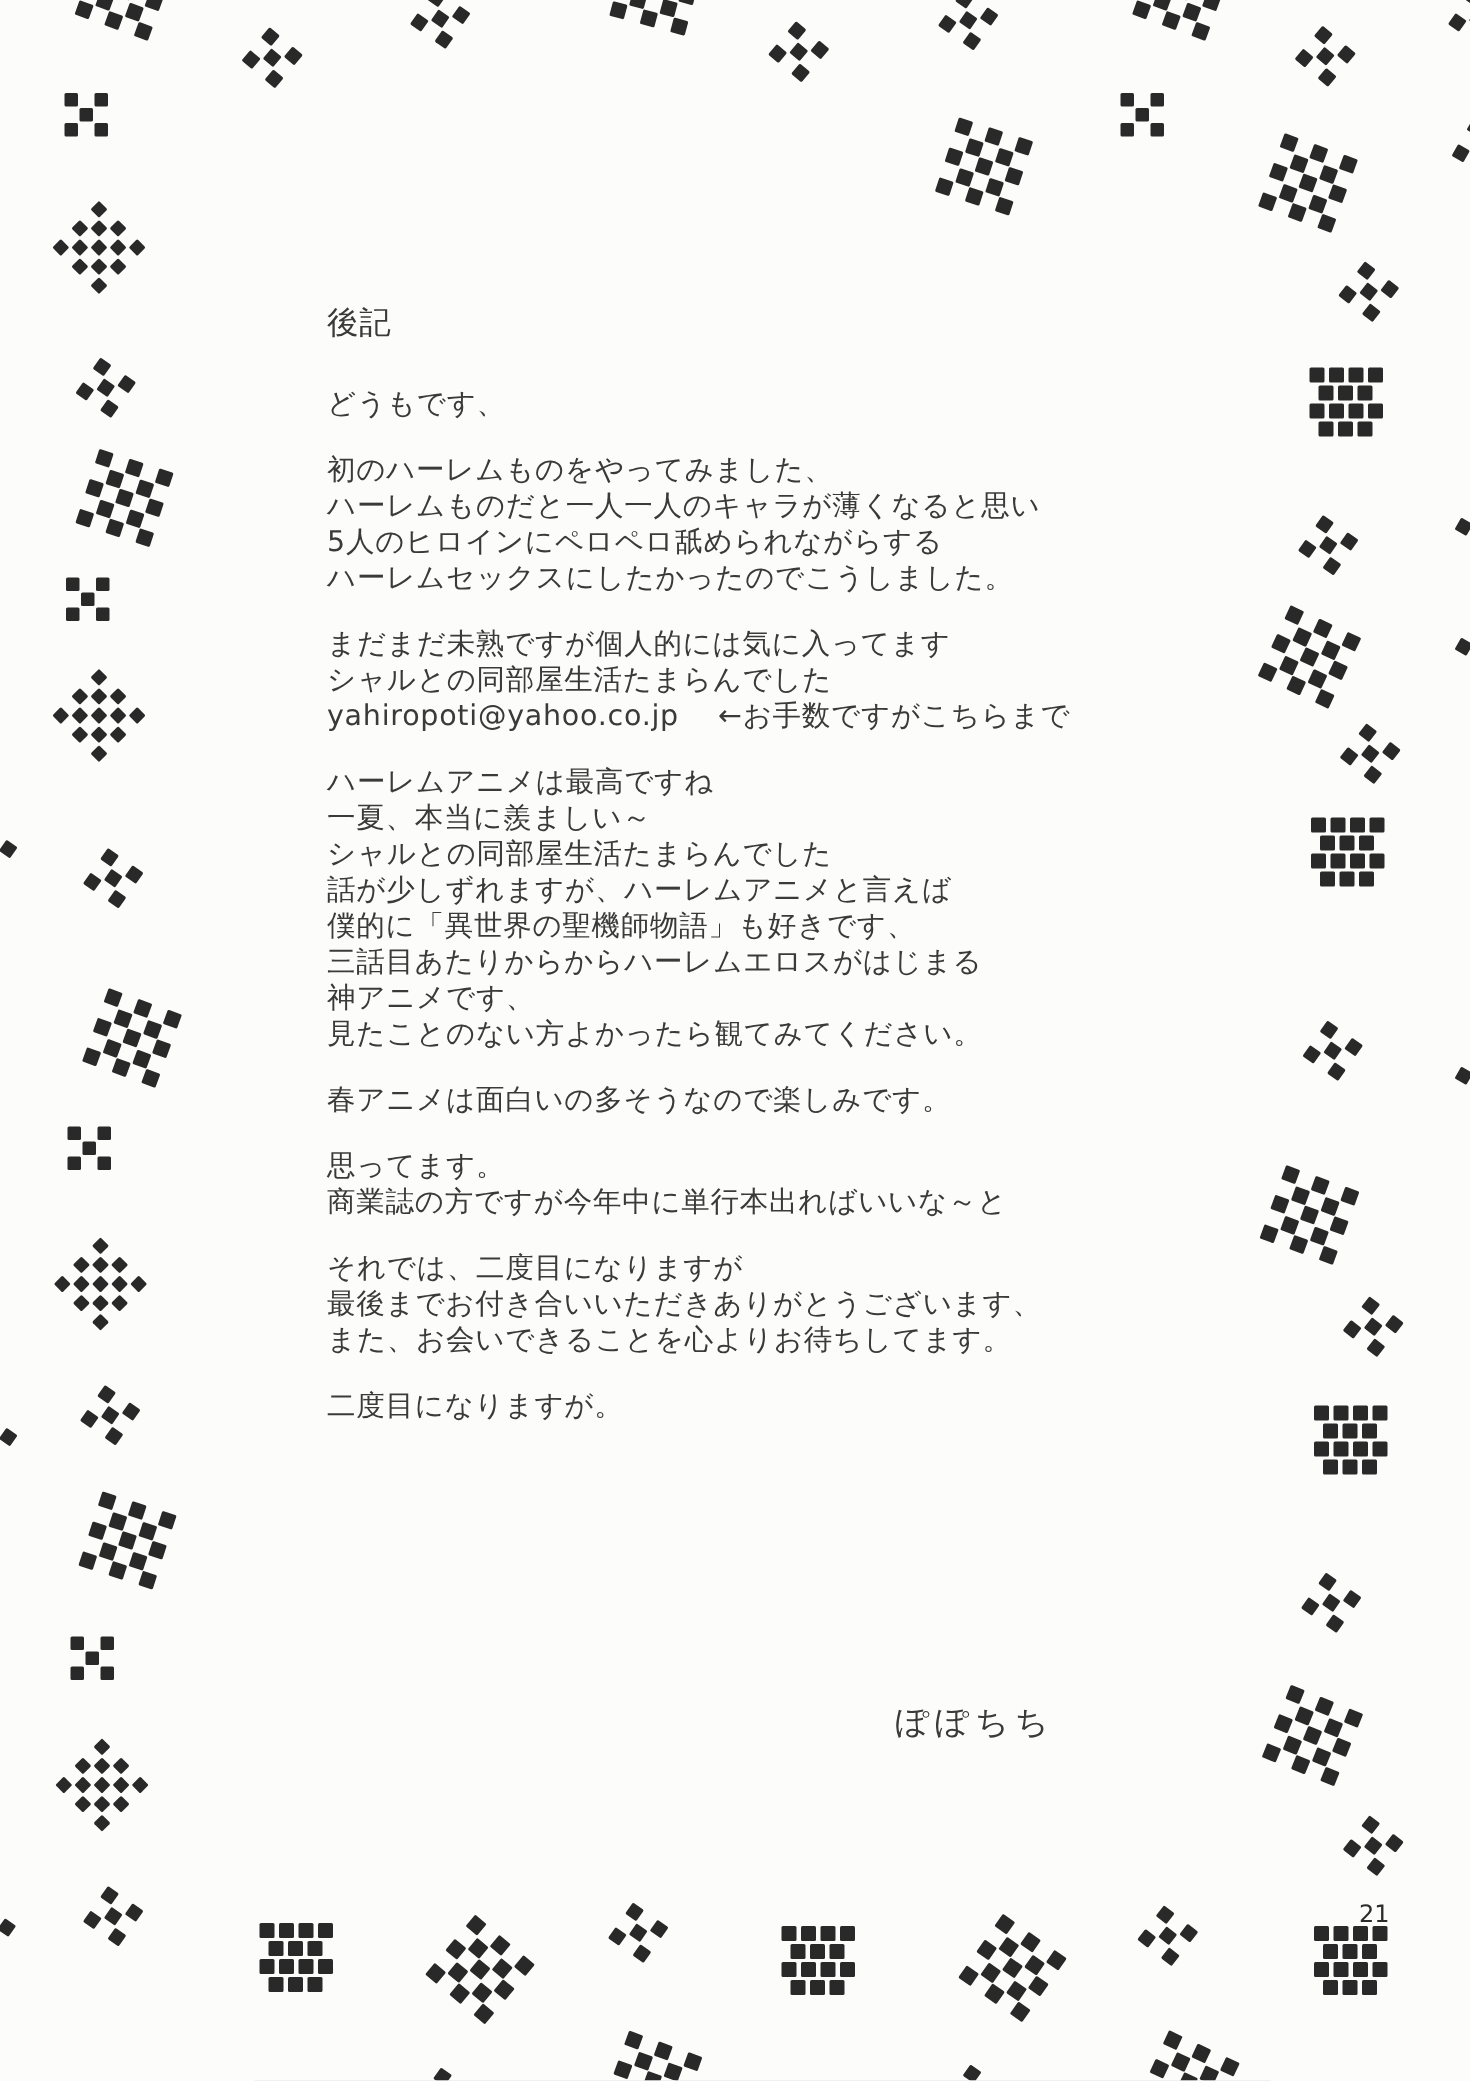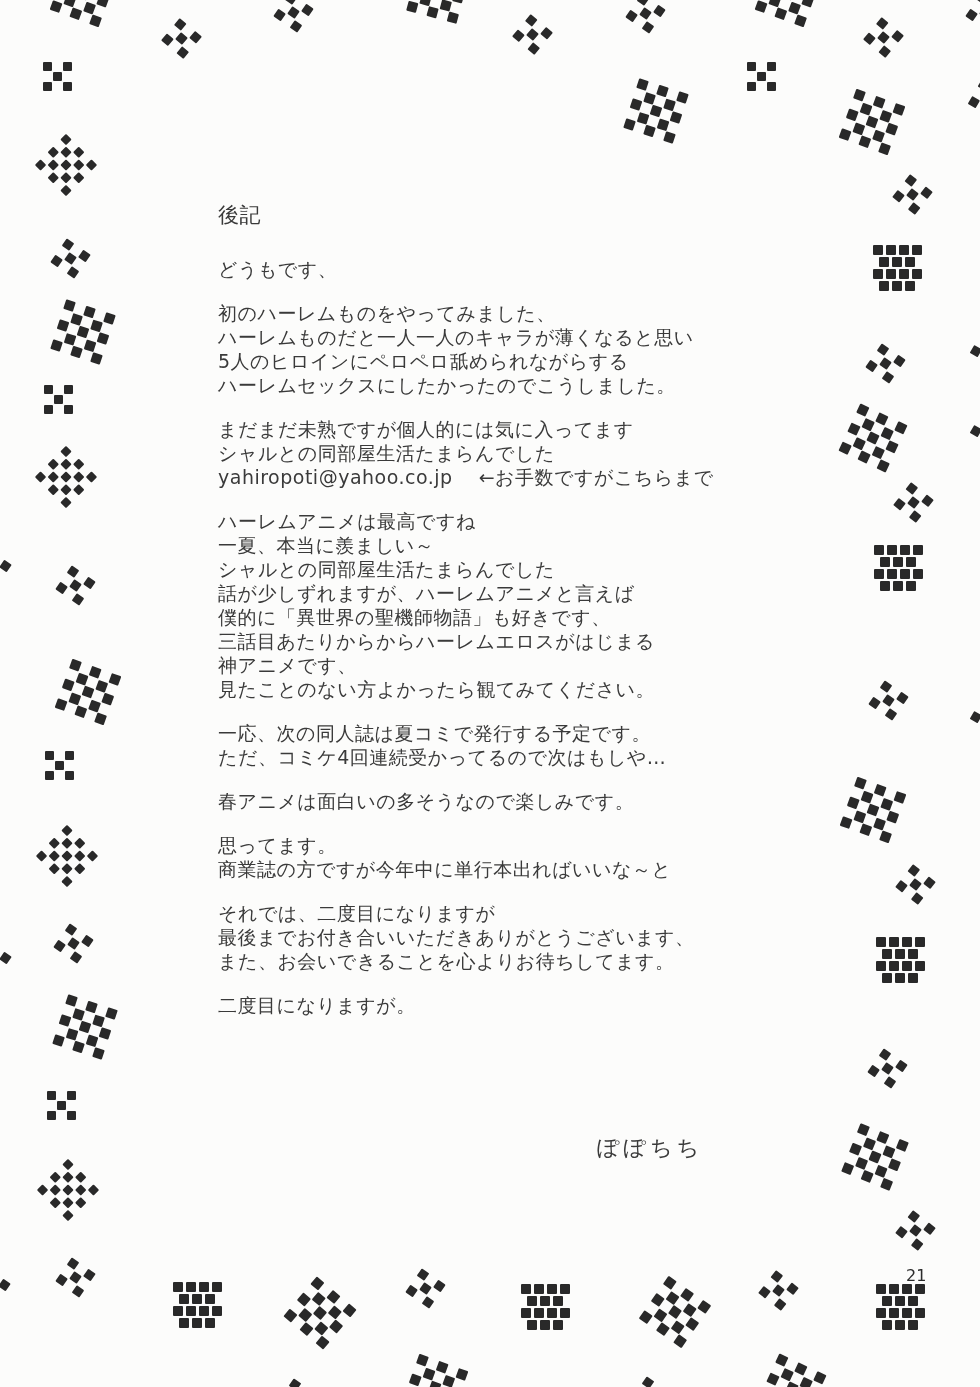--- a/index.html
+++ b/index.html
@@ -626,24 +626,20 @@
           <div class="line">ハーレムアニメは最高ですね</div>
           <div class="line">一夏、本当に羨ましい～</div>
           <div class="line">シャルとの同部屋生活たまらんでした</div>
           <div class="line">話が少しずれますが、ハーレムアニメと言えば</div>
           <div class="line">僕的に「異世界の聖機師物語」も好きです、</div>
           <div class="line">三話目あたりからからハーレムエロスがはじまる</div>
           <div class="line">神アニメです、</div>
           <div class="line">見たことのない方よかったら観てみてください。</div>
         </div>
         <div class="para">
-          <div class="line">一応、次の同人誌は夏コミで発行する予定です。</div>
-          <div class="line">ただ、コミケ4回連続受かってるので次はもしや…</div>
-        </div>
-        <div class="para">
           <div class="line">春アニメは面白いの多そうなので楽しみです。</div>
         </div>
         <div class="para">
           <div class="line">思ってます。</div>
           <div class="line">商業誌の方ですが今年中に単行本出ればいいな～と</div>
         </div>
         <div class="para">
           <div class="line">それでは、二度目になりますが</div>
           <div class="line">最後までお付き合いいただきありがとうございます、</div>
           <div class="line">また、お会いできることを心よりお待ちしてます。</div>

